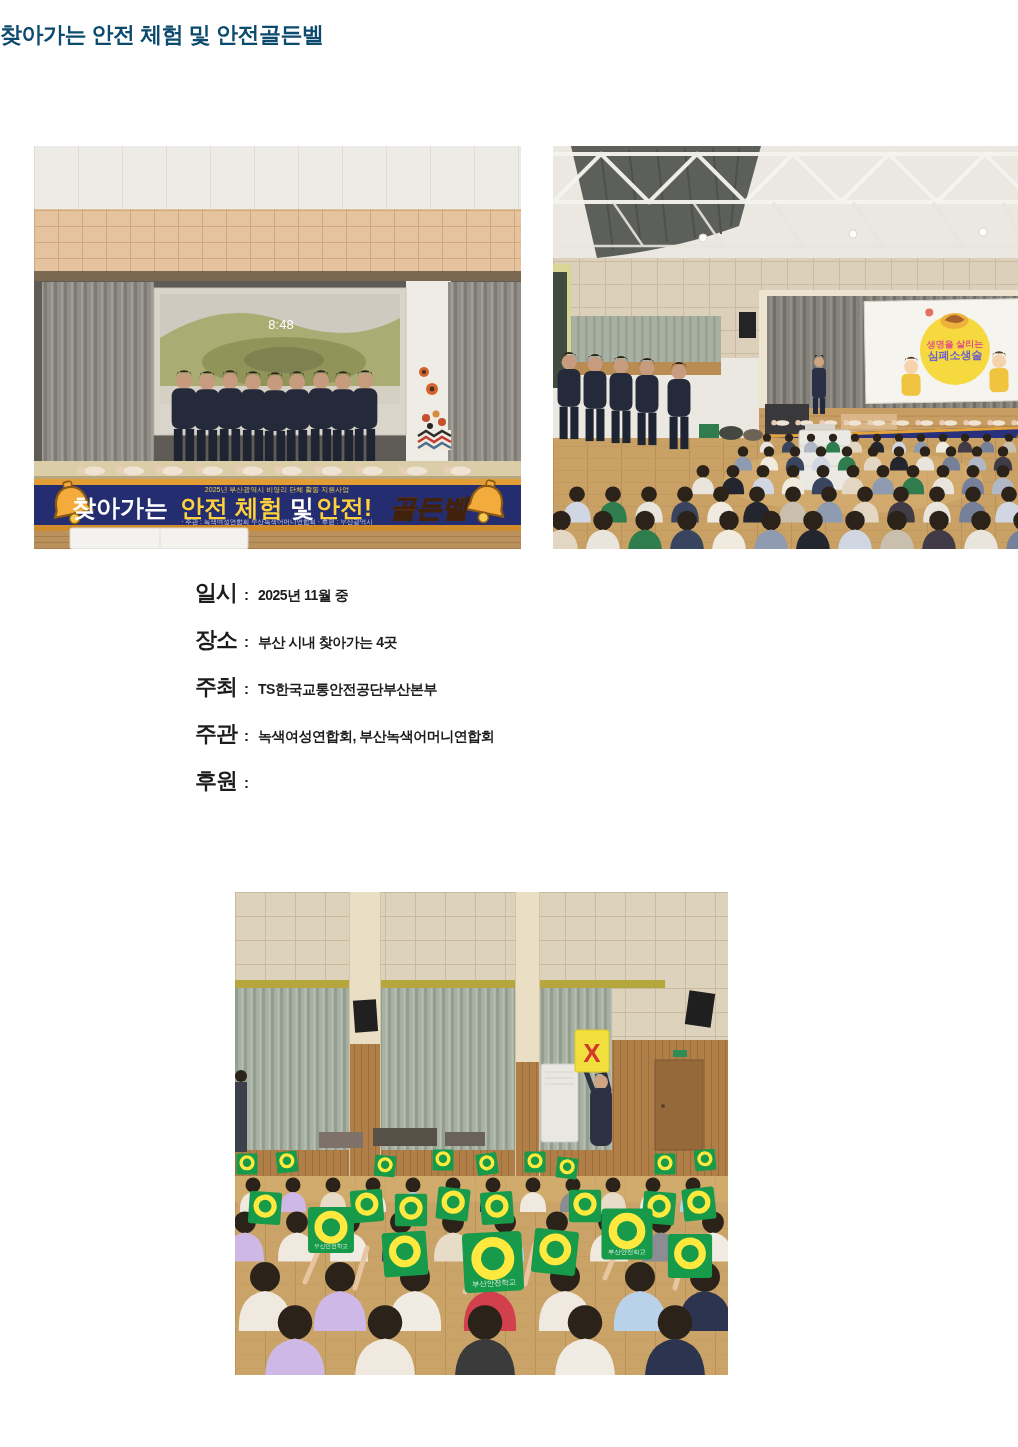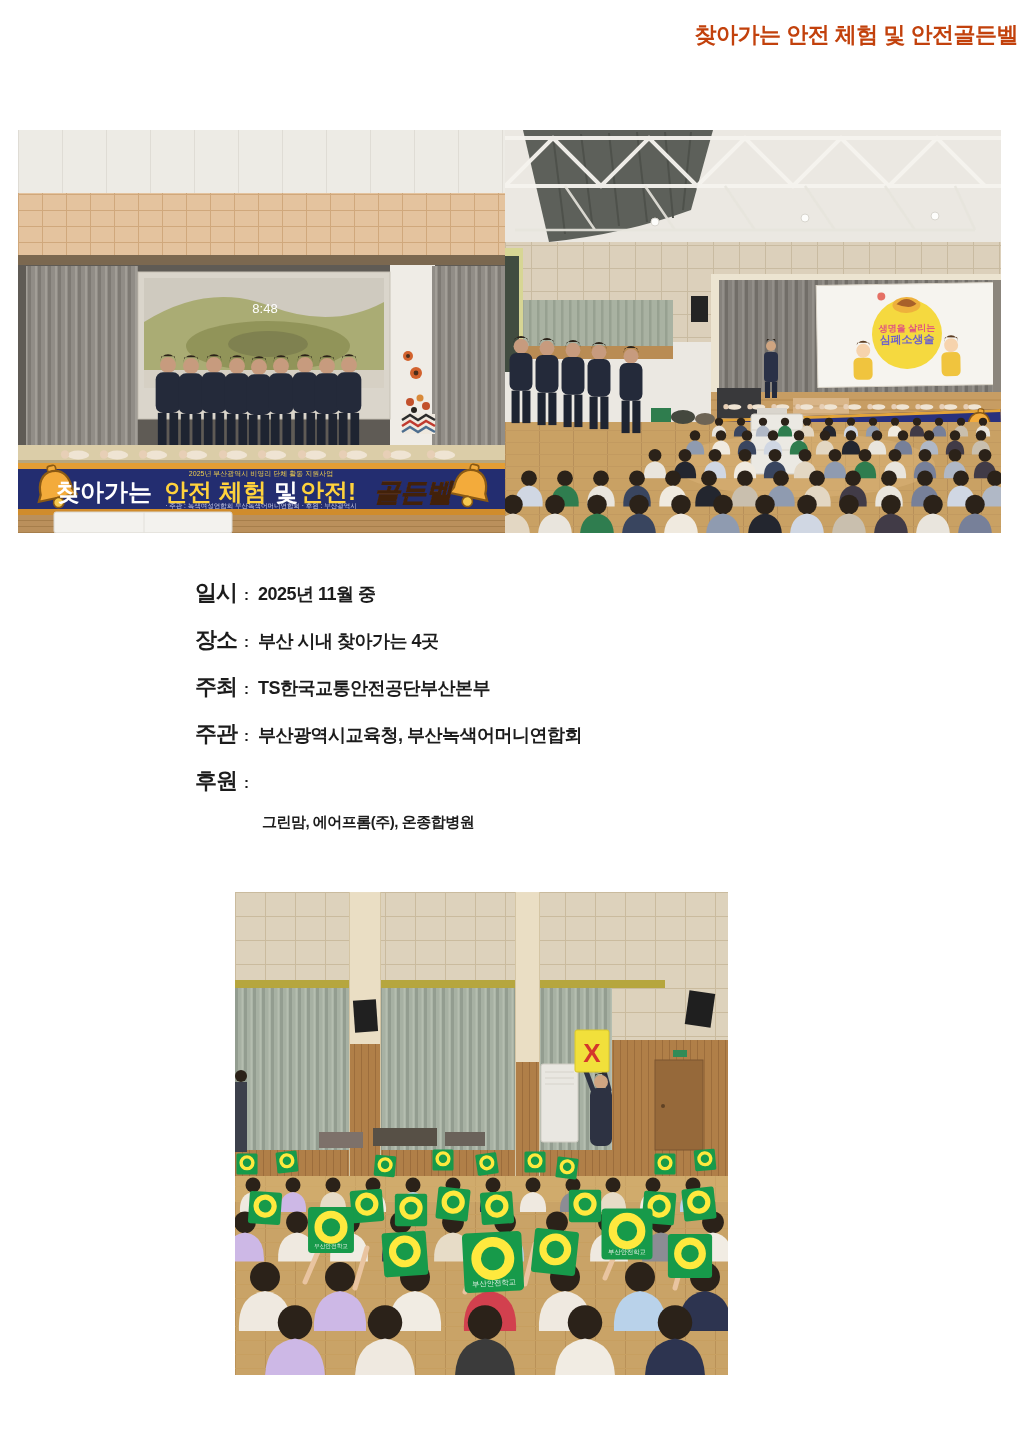--- a/index.html
+++ b/index.html
@@ -1,27 +1,27 @@
 <!DOCTYPE html>
 <html><head>
 <meta charset="utf-8">
 <style>
   html,body{margin:0;padding:0;background:#ffffff;}
   .page{position:relative;width:1018px;height:1447px;background:#fff;
         font-family:"Liberation Sans",sans-serif;overflow:hidden;}
-  .title{position:absolute;top:20px;left:0;width:100%;text-align:right;
-         font-size:22px;font-weight:800;color:#c2410c;letter-spacing:-0.5px;margin:0;}
+  .title{position:absolute;top:20px;left:0;width:100%;text-align:left;
+         font-size:22px;font-weight:800;color:#0c4a6e;letter-spacing:-0.5px;margin:0;}
   .photos{position:absolute;left:18px;top:130px;width:983px;height:403px;display:flex;}
-  .ph{margin:0;padding:0;}
+  .ph{margin:16px;padding:0;}
   .ph svg{display:block;}
   .info{position:absolute;left:195px;top:578px;width:650px;color:#1c1c1c;}
   .irow{display:flex;align-items:baseline;height:28px;margin-bottom:19px;}
   .lbl{font-size:22px;font-weight:800;letter-spacing:-1px;}
   .colon{font-size:15px;font-weight:700;margin:0 9px 0 7px;}
-  .val{font-size:18px;font-weight:700;letter-spacing:-0.5px;}
+  .val{font-size:14px;font-weight:700;letter-spacing:-0.5px;}
   .extra{font-size:15px;font-weight:700;letter-spacing:-0.5px;padding-left:67px;margin-top:14px;}
   .ph-bottom{position:absolute;left:235px;top:892px;width:493px;height:483px;margin:0;}
   text{font-family:"Liberation Sans",sans-serif;}
 </style>
 </head>
 <body>
 
 <div class="page">
 
   <h1 class="title">찾아가는 안전 체험 및 안전골든벨</h1>
@@ -378,27 +378,26 @@
       <span class="val">부산 시내 찾아가는 4곳</span>
     </div>
     <div class="irow">
       <span class="lbl">주최</span>
       <span class="colon">:</span>
       <span class="val">TS한국교통안전공단부산본부</span>
     </div>
     <div class="irow">
       <span class="lbl">주관</span>
       <span class="colon">:</span>
-      <span class="val">부산광역시교육청, 부산녹색어머니연합회</span>
+      <span class="val">녹색여성연합회, 부산녹색어머니연합회</span>
     </div>
     <div class="irow">
       <span class="lbl">후원</span>
       <span class="colon">:</span>
     </div>
-    <div class="extra">그린맘, 에어프롬(주), 온종합병원</div>
   </section>
 
   <figure class="ph-bottom">
     <svg width="493" height="483" viewBox="0 0 493 483">
       <rect x="0" y="0" width="493" height="175" fill="url(#bt-tile)"></rect>
       <rect x="0" y="88" width="430" height="8" fill="#b6a63e"></rect>
       <rect x="0" y="96" width="114" height="162" fill="url(#bt-sage)"></rect>
       <rect x="146" y="96" width="134" height="162" fill="url(#bt-sage)"></rect>
       <rect x="305" y="96" width="72" height="162" fill="url(#bt-sage)"></rect>
       <rect x="0" y="258" width="430" height="26" fill="url(#bt-wood)"></rect>

